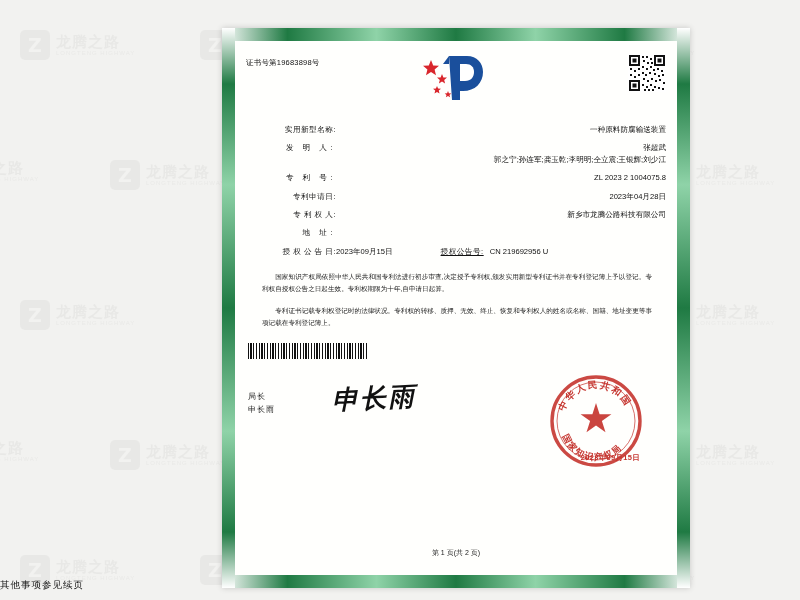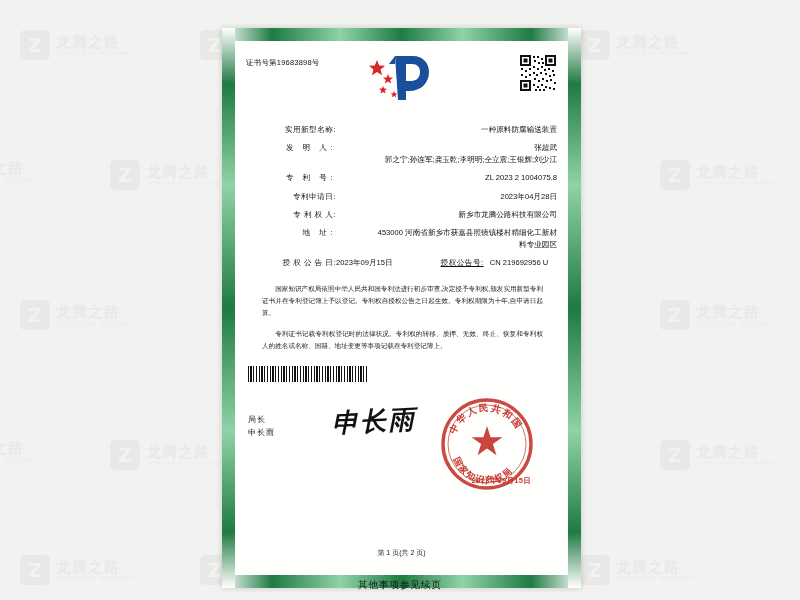--- a/index.html
+++ b/index.html
@@ -48,21 +48,21 @@
     font-size: 15px; font-weight: bold; color: #c9c9c6; letter-spacing: 1px;
   }
   .wm .wm-en {
     font-size: 6px; color: #c9c9c6; letter-spacing: 1px;
   }
 
   
   #sheet {
     position: absolute;
     left: 222px; top: 28px;
-    width: 359px; height: 560px;
+    width: 468px; height: 560px;
     background: #fdfdfb;
     box-shadow: 0 0 6px rgba(0,0,0,0.18);
     overflow: hidden;
   }
   
   .edge-top, .edge-bottom {
     position: absolute; left: 0; width: 100%; height: 13px;
     background: linear-gradient(90deg, #ffffff 0%, #1f7a43 14%, #8fd3a8 33%, #1f7a43 50%, #8fd3a8 67%, #1f7a43 86%, #ffffff 100%);
   }
   .edge-top { top: 0; }
@@ -217,21 +217,20 @@
     position: absolute;
     bottom: 16px; left: 0; right: 0;
     text-align: center;
     font-size: 7px;
     color: #222;
   }
 
   .footnote {
     position: absolute;
     left: 0; right: 0; bottom: 8px;
-    text-align: center;
     font-size: 9.5px;
     color: #111;
     letter-spacing: 1px;
   }
 </style>
 </head>
 <body>
 
 <div id="page">
 
@@ -454,24 +453,20 @@
           <div class="fvalue">2023年04月28日</div>
         </div>
 
         <div class="frow">
           <div class="flabel">专 利 权 人:</div>
           <div class="fvalue">新乡市龙腾公路科技有限公司</div>
         </div>
 
         <div class="frow">
           <div class="flabel sp">地 址:</div>
-          <div class="fvalue">
-            <span class="cont">453000 河南省新乡市获嘉县照镜镇楼村精细化工新材</span>
-            <span class="cont">料专业园区</span>
-          </div>
         </div>
 
         <div class="frow">
           <div class="flabel">授 权 公 告 日:</div>
           <div class="fvalue">
             <div class="inline-pair">
               <span>2023年09月15日</span>
               <span class="lbl2">授权公告号:</span>
               <span class="val2">CN 219692956 U</span>
             </div>

